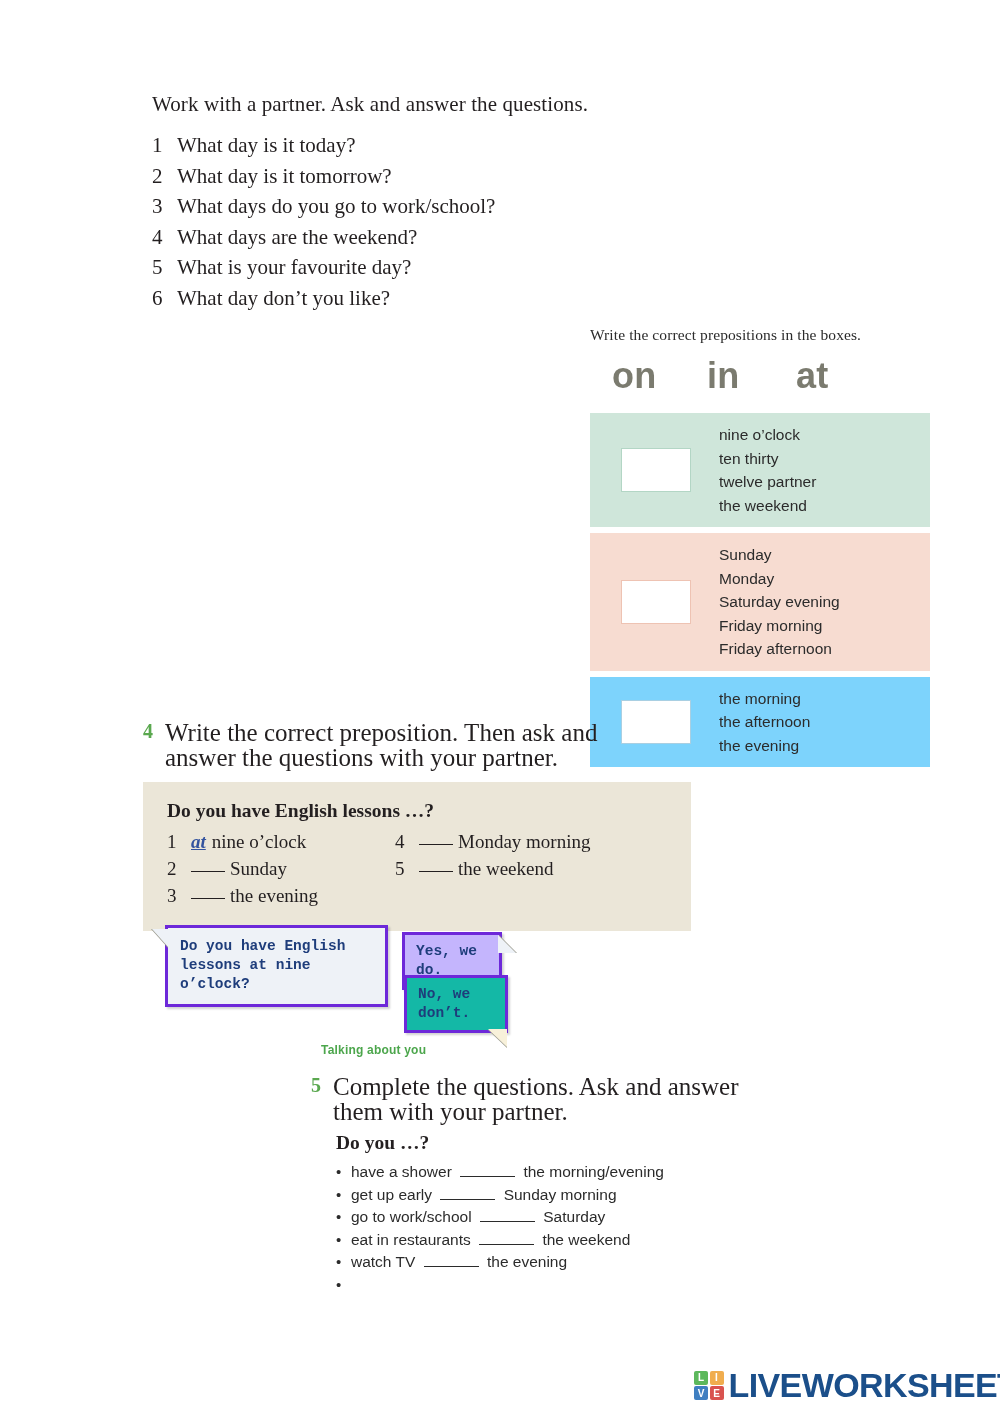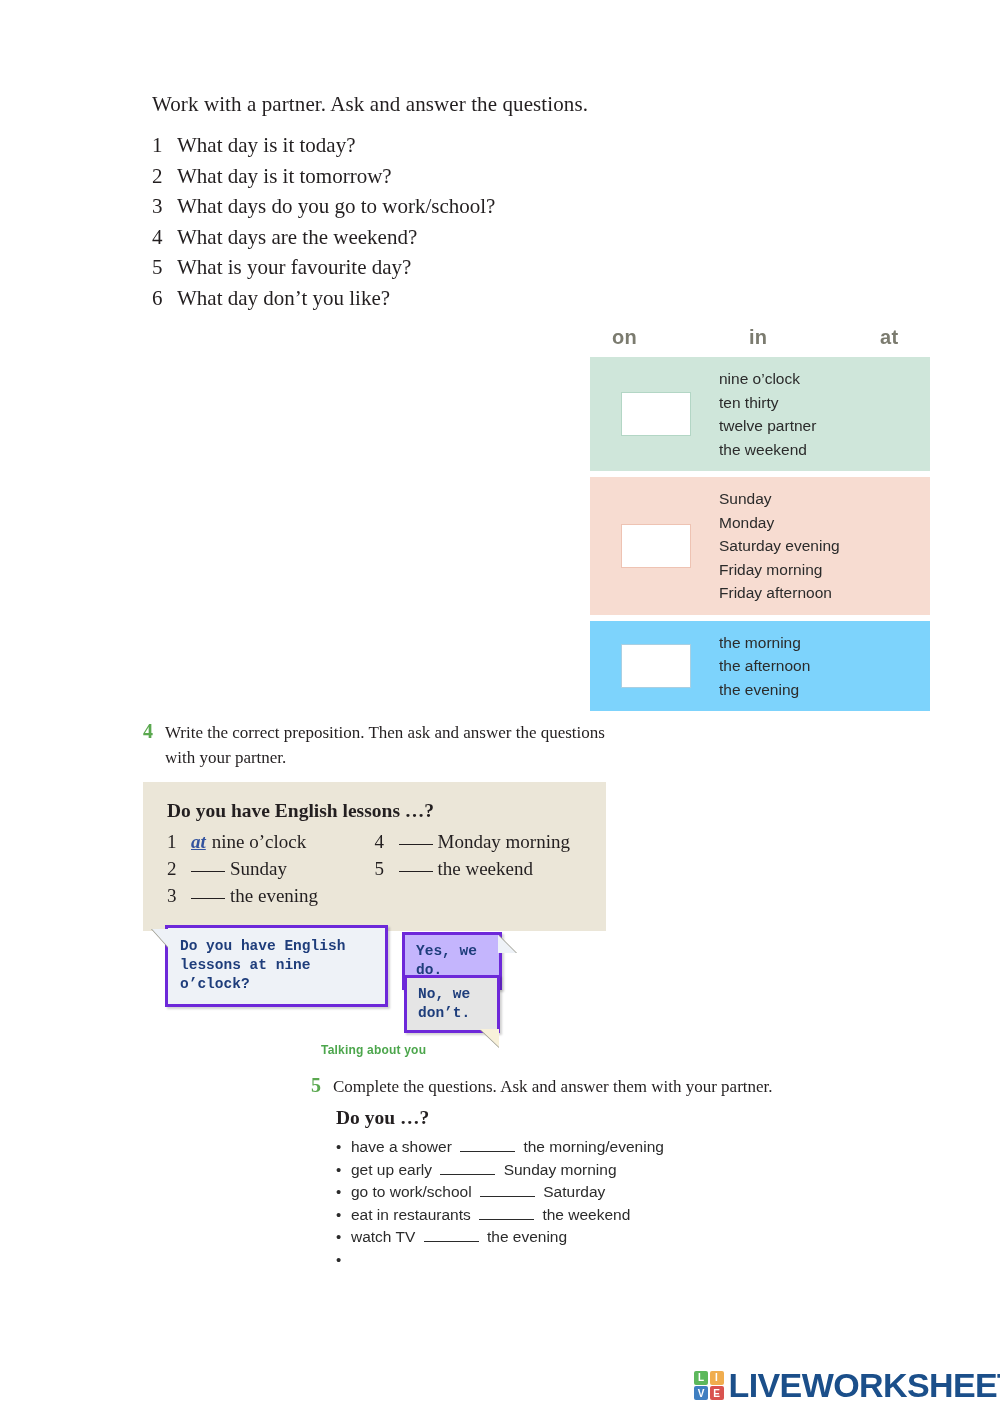--- a/index.html
+++ b/index.html
@@ -40,26 +40,25 @@
   #prep-instruction {
     font-size: 15.5px;
     color: #2b2b2b;
     letter-spacing: .1px;
     margin-bottom: 11px;
   }
   #prep-words {
     display: flex;
     font-family: "Liberation Sans", sans-serif;
     font-weight: bold;
-    font-size: 20px;
+    font-size: 36px;
     color: #7b7b6f;
     letter-spacing: .3px;
     padding-left: 22px;
-    margin-bottom: 8px;
-    gap: 42px;
+    margin-bottom: 16px;
   }
   #prep-words span:nth-child(1) { width: 95px; }
   #prep-words span:nth-child(2) { width: 89px; }
 
   .prep-group {
     display: flex;
     align-items: center;
     margin-bottom: 6px;
     padding: 10px 0;
     min-height: 66px;
@@ -92,31 +91,31 @@
   #ex4 { left: 143px; top: 720px; width: 480px; }
   .ex-head { display: flex; }
   .ex-num {
     font-weight: bold;
     color: #5aa84f;
     font-size: 20px;
     width: 22px;
     flex: none;
   }
   .ex-instruction {
-    font-size: 17px;
+    font-size: 25px;
     line-height: 25px;
     flex: 1;
   }
 
   #ex4-box {
     margin-top: 12px;
     background: #ebe6d8;
     padding: 18px 24px 22px 24px;
     box-sizing: border-box;
-    width: 463px;
+    width: 548px;
   }
   #ex4-title {
     font-weight: bold;
     font-size: 19.5px;
     margin-bottom: 6px;
   }
   #ex4-columns { display: flex; }
   #ex4-col-a { width: 228px; }
   #ex4-col-b { width: 228px; }
   .ex4-item {
@@ -176,22 +175,22 @@
     position: absolute;
     right: -17px; top: 0px;
     width: 0; height: 0;
     border-top: 18px solid transparent;
     border-bottom: 0 solid transparent;
     border-left: 18px solid #eef2f7;
     filter: drop-shadow(1px 0 0 #9a9a8e);
   }
   #bubble-no {
     left: 404px; top: 975px;
-    width: 96px; padding: 7px 10px 7px 11px;
-    background: #e5e5e5;
+    width: 104px; padding: 7px 10px 7px 11px;
+    background: #14b8a6;
   }
   #bubble-no .tail {
     position: absolute;
     right: -2px; bottom: -17px;
     width: 0; height: 0;
     border-left: 19px solid transparent;
     border-top: 18px solid #f8f1da;
     filter: drop-shadow(0 1px 0 #9a9a8e);
   }
 
@@ -290,20 +289,21 @@
     <span class="q-num">5</span>
     <span class="q-text">What is your favourite day?</span>
   </div>
   <div class="q-row">
     <span class="q-num">6</span>
     <span class="q-text">What day don’t you like?</span>
   </div>
 </div>
 
 <div class="abs" id="prep-panel">
+  <div id="prep-instruction">Write the correct prepositions in the boxes.</div>
 
   <div id="prep-words">
     <span style="color: rgb(123, 123, 111);">on</span>
     <span style="color: rgb(123, 123, 111);">in</span>
     <span style="color: rgb(123, 123, 111);">at</span>
   </div>
 
   <div class="prep-group green" style="background: rgb(207, 230, 218);">
     <div class="prep-answer-box"></div>
     <div class="prep-items">

